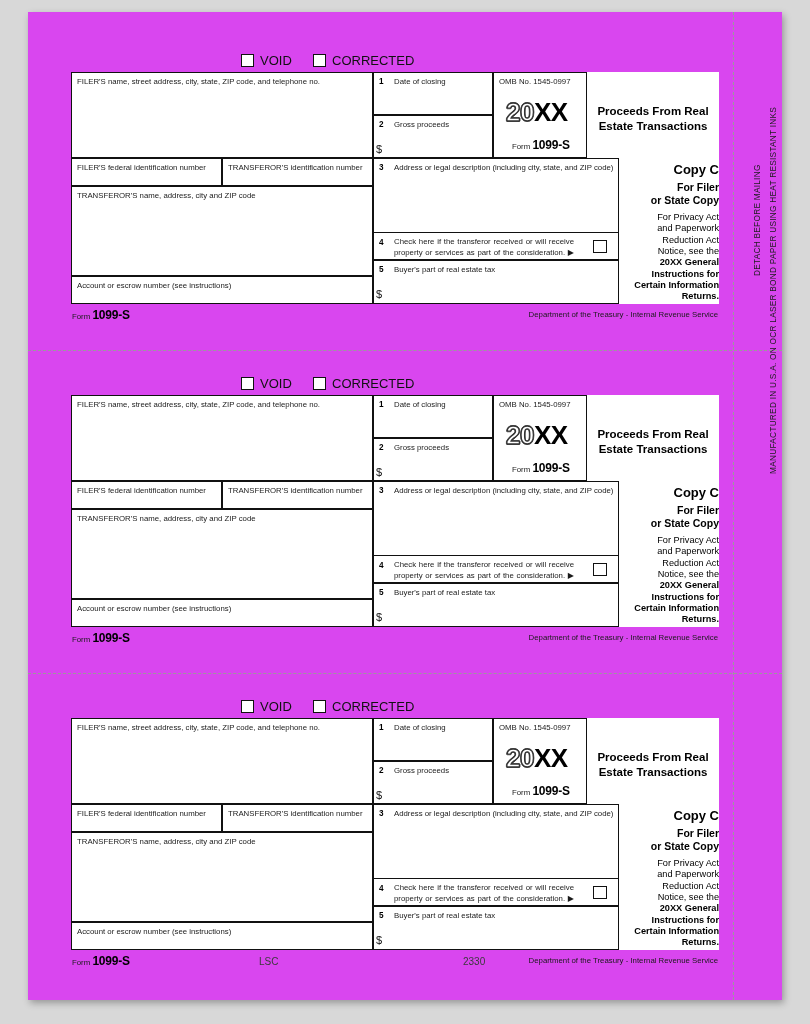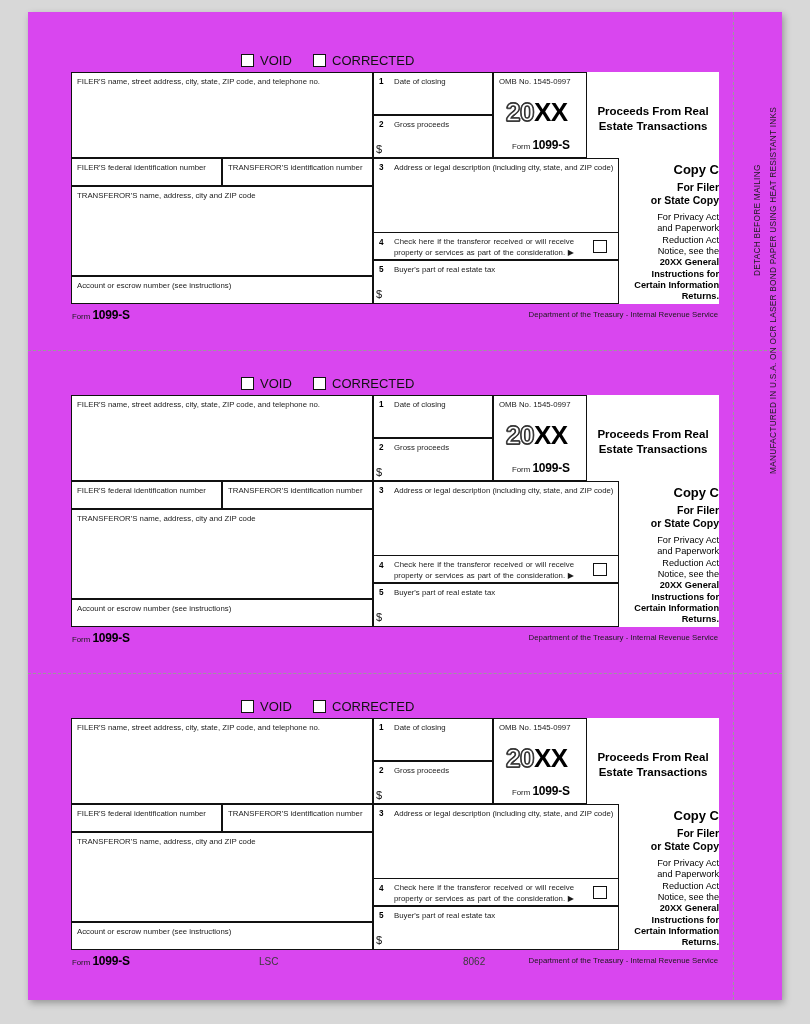--- a/index.html
+++ b/index.html
@@ -582,18 +582,18 @@
         </div>
       </div>
     </div>
 
     <div class="footer" style="top:254px;">
       <div class="f-left">
         <span>Form</span>
         <b>1099-S</b>
       </div>
       <div class="f-mark" style="left:188px;">LSC</div>
-      <div class="f-mark" style="left:392px;">8062</div>
+      <div class="f-mark" style="left:392px;">2330</div>
       <div class="f-right">Department of the Treasury - Internal Revenue Service</div>
     </div>
   </div>
 
 </div>
 
 </body></html>

